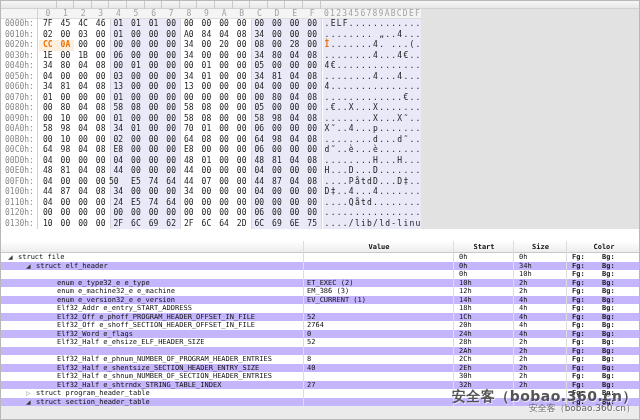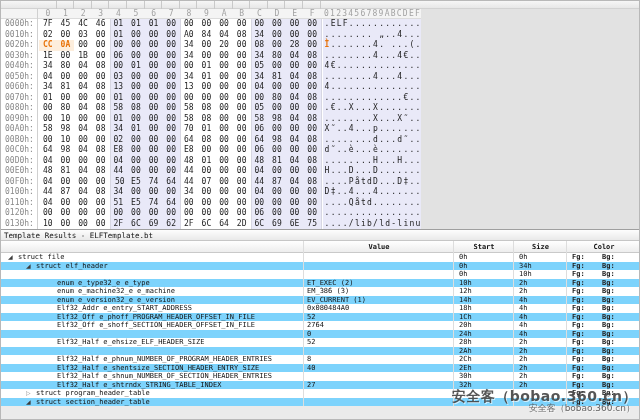--- a/index.html
+++ b/index.html
@@ -37,21 +37,21 @@
   #tpl-title { position:absolute; left:0; top:0; width:640px; height:12px;
     background:linear-gradient(#fdfdfd,#e9e9e9); border-top:1px solid #9f9f9f; border-bottom:1px solid #c6c6c6;
     font-size:7.5px; line-height:11px; padding-left:3px; color:#111; }
   #tpl-header { position:absolute; left:0; top:12px; width:640px; height:12px;
     background:linear-gradient(#ffffff,#ededed); border-bottom:1px solid #c9c9c9; }
   .tpl-colhead { position:absolute; top:0; height:12px; font-size:7px; line-height:12px;
     font-weight:bold; color:#111; text-align:center; }
   .tpl-colsep { position:absolute; top:12px; width:1px; height:165px; background:#dddddd; }
   #tpl-rows { position:absolute; left:0; top:24px; width:640px; height:153px; }
   .trow { position:absolute; left:0; width:640px; height:8.5px; font-size:7px; line-height:8.5px; }
-  .trow.alt { background:#7dd3fc;padding-left:10px; }
+  .trow.alt { background:#c4b5fd;padding-left:10px; }
   .tcell { position:absolute; top:0; height:8.5px; overflow:hidden; white-space:pre; color:#111; }
   .tname  { left:0; width:302px; }
   .tvalue { left:303px; width:149px; padding-left:3px; }
   .tstart { left:453px; width:59px; padding-left:5px; }
   .tsize  { left:513px; width:52px; padding-left:5px; }
   .tcolor { left:566px; width:74px; }
   .tree-icon { position:absolute; top:0; font-size:6px; line-height:8.5px;
     font-family:"DejaVu Sans", sans-serif; }
   .tree-icon.exp { color:#3c3c3c; }
   .tree-icon.col { color:#8a8a8a; }
@@ -628,21 +628,21 @@
           <span class="achar" style="left: 401.78px;">.</span>
           <span class="achar" style="left: 407.84px;">.</span>
           <span class="achar" style="left: 413.9px;">.</span>
         </div>
         <div class="hexrow" style="top: 157.5px;">
           <span class="addr">00F0h:</span>
           <span class="byte" style="left: 38px;">04</span>
           <span class="byte" style="left: 55.625px;">00</span>
           <span class="byte" style="left: 73.25px;">00</span>
           <span class="byte" style="left: 90.875px;">00</span>
-          <span class="byte" style="left: 110px;">50</span>
+          <span class="byte" style="left: 104px;">50</span>
           <span class="byte" style="left: 126.125px;">E5</span>
           <span class="byte" style="left: 143.75px;">74</span>
           <span class="byte" style="left: 161.375px;">64</span>
           <span class="byte" style="left: 179px;">44</span>
           <span class="byte" style="left: 196.625px;">07</span>
           <span class="byte" style="left: 214.25px;">00</span>
           <span class="byte" style="left: 231.875px;">00</span>
           <span class="byte" style="left: 249.5px;">44</span>
           <span class="byte" style="left: 267.125px;">87</span>
           <span class="byte" style="left: 284.75px;">04</span>
@@ -698,21 +698,21 @@
           <span class="achar" style="left: 401.78px;">.</span>
           <span class="achar" style="left: 407.84px;">.</span>
           <span class="achar" style="left: 413.9px;">.</span>
         </div>
         <div class="hexrow" style="top: 178.5px;">
           <span class="addr">0110h:</span>
           <span class="byte" style="left: 38px;">04</span>
           <span class="byte" style="left: 55.625px;">00</span>
           <span class="byte" style="left: 73.25px;">00</span>
           <span class="byte" style="left: 90.875px;">00</span>
-          <span class="byte" style="left: 108.5px;">51</span>
+          <span class="byte" style="left: 108.5px;">24</span>
           <span class="byte" style="left: 126.125px;">E5</span>
           <span class="byte" style="left: 143.75px;">74</span>
           <span class="byte" style="left: 161.375px;">64</span>
           <span class="byte" style="left: 179px;">00</span>
           <span class="byte" style="left: 196.625px;">00</span>
           <span class="byte" style="left: 214.25px;">00</span>
           <span class="byte" style="left: 231.875px;">00</span>
           <span class="byte" style="left: 249.5px;">00</span>
           <span class="byte" style="left: 267.125px;">00</span>
           <span class="byte" style="left: 284.75px;">00</span>
@@ -802,21 +802,20 @@
           <span class="achar" style="left: 395.72px;">l</span>
           <span class="achar" style="left: 401.78px;">i</span>
           <span class="achar" style="left: 407.84px;">n</span>
           <span class="achar" style="left: 413.9px;">u</span>
         </div>
       </div>
     <div id="gutter-line"></div>
   </div>
 
   <div id="tpl-panel">
-    <div id="tpl-title">Template Results - ELFTemplate.bt</div>
     <div id="tpl-header">
         <span class="tpl-colhead" style="left: 303px; width: 150px;">Value</span>
         <span class="tpl-colhead" style="left: 453px; width: 60px;">Start</span>
         <span class="tpl-colhead" style="left: 513px; width: 53px;">Size</span>
         <span class="tpl-colhead" style="left: 566px; width: 74px;">Color</span>
       </div>
     <div id="tpl-rows">
         <div class="trow" style="top: 0px;">
           <div class="tcell tname"><span class="tree-icon exp" style="left: 7px;">◢</span><span class="tname-text" style="left: 17px;">struct file</span></div>
           <div class="tcell tvalue"></div>
@@ -853,40 +852,40 @@
         </div>
         <div class="trow alt" style="top: 42.5px;">
           <div class="tcell tname"><span class="tname-text" style="left: 56px;">enum e_version32_e e_version</span></div>
           <div class="tcell tvalue">EV_CURRENT (1)</div>
           <div class="tcell tstart">14h</div>
           <div class="tcell tsize">4h</div>
           <div class="tcell tcolor"><span class="fg-label">Fg:</span><span class="bg-label">Bg:</span></div>
         </div>
         <div class="trow" style="top: 51px;">
           <div class="tcell tname"><span class="tname-text" style="left: 56px;">Elf32_Addr e_entry_START_ADDRESS</span></div>
-          <div class="tcell tvalue">0x080484A0</div>
           <div class="tcell tstart">18h</div>
           <div class="tcell tsize">4h</div>
           <div class="tcell tcolor"><span class="fg-label">Fg:</span><span class="bg-label">Bg:</span></div>
         </div>
         <div class="trow alt" style="top: 59.5px;">
           <div class="tcell tname"><span class="tname-text" style="left: 56px;">Elf32_Off e_phoff_PROGRAM_HEADER_OFFSET_IN_FILE</span></div>
           <div class="tcell tvalue">52</div>
           <div class="tcell tstart">1Ch</div>
           <div class="tcell tsize">4h</div>
           <div class="tcell tcolor"><span class="fg-label">Fg:</span><span class="bg-label">Bg:</span></div>
         </div>
         <div class="trow" style="top: 68px;">
           <div class="tcell tname"><span class="tname-text" style="left: 56px;">Elf32_Off e_shoff_SECTION_HEADER_OFFSET_IN_FILE</span></div>
           <div class="tcell tvalue">2764</div>
           <div class="tcell tstart">20h</div>
           <div class="tcell tsize">4h</div>
           <div class="tcell tcolor"><span class="fg-label">Fg:</span><span class="bg-label">Bg:</span></div>
         </div>
         <div class="trow alt" style="top: 76.5px;">
+          <div class="tcell tname"><span class="tname-text" style="left: 56px;">Elf32_Word e_flags</span></div>
           <div class="tcell tvalue">0</div>
           <div class="tcell tstart">24h</div>
           <div class="tcell tsize">4h</div>
           <div class="tcell tcolor"><span class="fg-label">Fg:</span><span class="bg-label">Bg:</span></div>
         </div>
         <div class="trow" style="top: 85px;">
           <div class="tcell tname"><span class="tname-text" style="left: 56px;">Elf32_Half e_ehsize_ELF_HEADER_SIZE</span></div>
           <div class="tcell tvalue">52</div>
           <div class="tcell tstart">28h</div>
           <div class="tcell tsize">2h</div>

